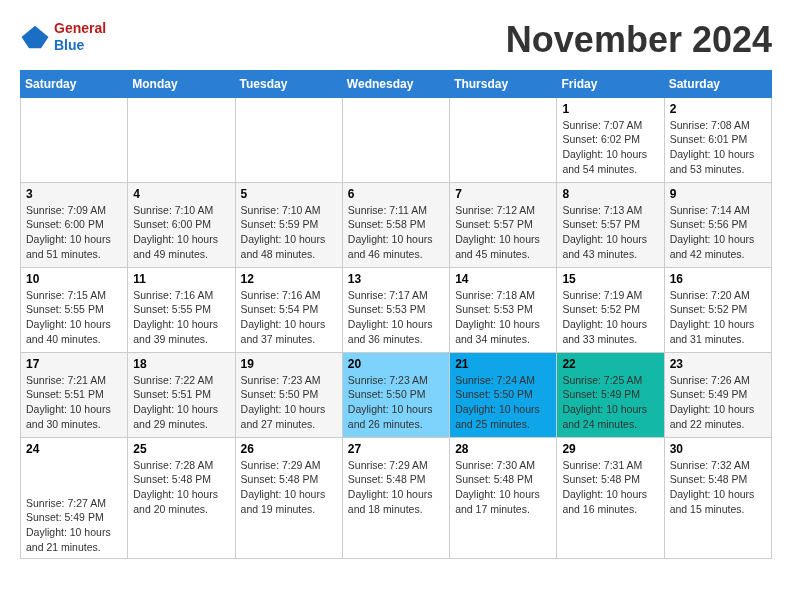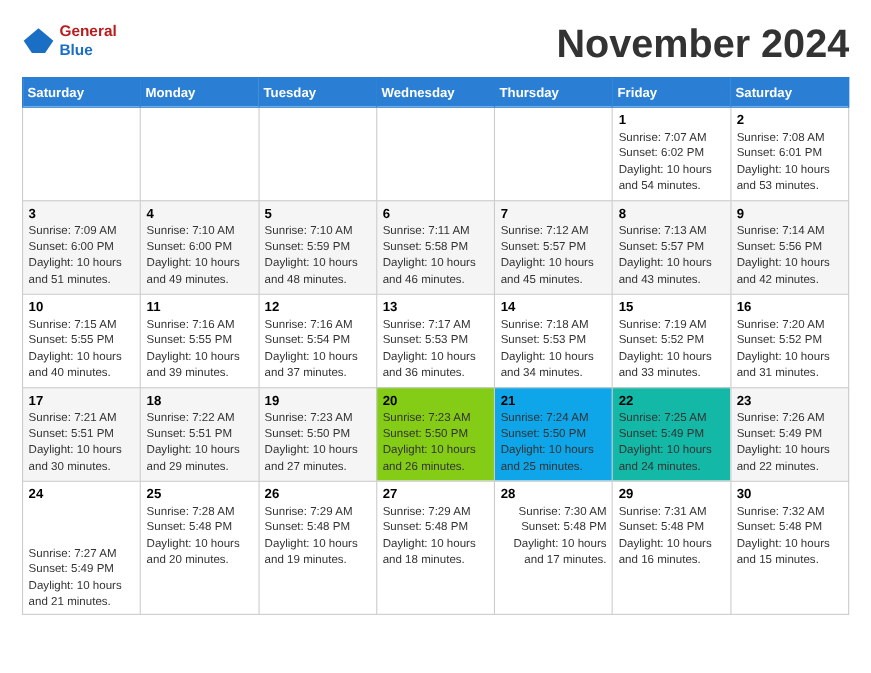--- a/index.html
+++ b/index.html
@@ -239,21 +239,21 @@
           <div class="day-info" style="white-space: pre-line;">Sunrise: 7:22 AM
 Sunset: 5:51 PM
 Daylight: 10 hours and 29 minutes.</div>
         </td>
         <td style="background: rgb(245, 245, 245);">
           <span class="day-num">19</span>
           <div class="day-info" style="white-space: pre-line;">Sunrise: 7:23 AM
 Sunset: 5:50 PM
 Daylight: 10 hours and 27 minutes.</div>
         </td>
-        <td style="background: #84cc16;">
+        <td style="background: #7dd3fc;">
           <span class="day-num">20</span>
           <div class="day-info" style="white-space: pre-line;">Sunrise: 7:23 AM
 Sunset: 5:50 PM
 Daylight: 10 hours and 26 minutes.</div>
         </td>
         <td style="background: #0ea5e9;">
           <span class="day-num">21</span>
           <div class="day-info" style="white-space: pre-line;">Sunrise: 7:24 AM
 Sunset: 5:50 PM
 Daylight: 10 hours and 25 minutes.</div>
@@ -291,21 +291,21 @@
 Daylight: 10 hours and 19 minutes.</div>
         </td>
         <td>
           <span class="day-num">27</span>
           <div class="day-info" style="white-space: pre-line;">Sunrise: 7:29 AM
 Sunset: 5:48 PM
 Daylight: 10 hours and 18 minutes.</div>
         </td>
         <td>
           <span class="day-num">28</span>
-          <div class="day-info" style="white-space: pre-line; text-align: right;">Sunrise: 7:30 AM
+          <div class="day-info" style="white-space: pre-line;">Sunrise: 7:30 AM
 Sunset: 5:48 PM
 Daylight: 10 hours and 17 minutes.</div>
         </td>
         <td>
           <span class="day-num">29</span>
           <div class="day-info" style="white-space: pre-line;">Sunrise: 7:31 AM
 Sunset: 5:48 PM
 Daylight: 10 hours and 16 minutes.</div>
         </td>
         <td>

